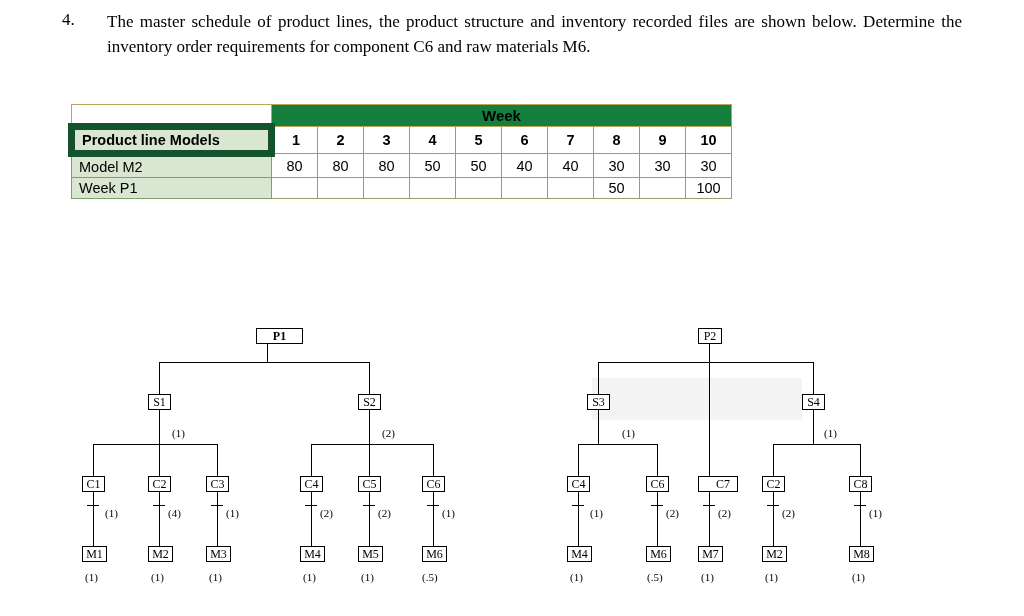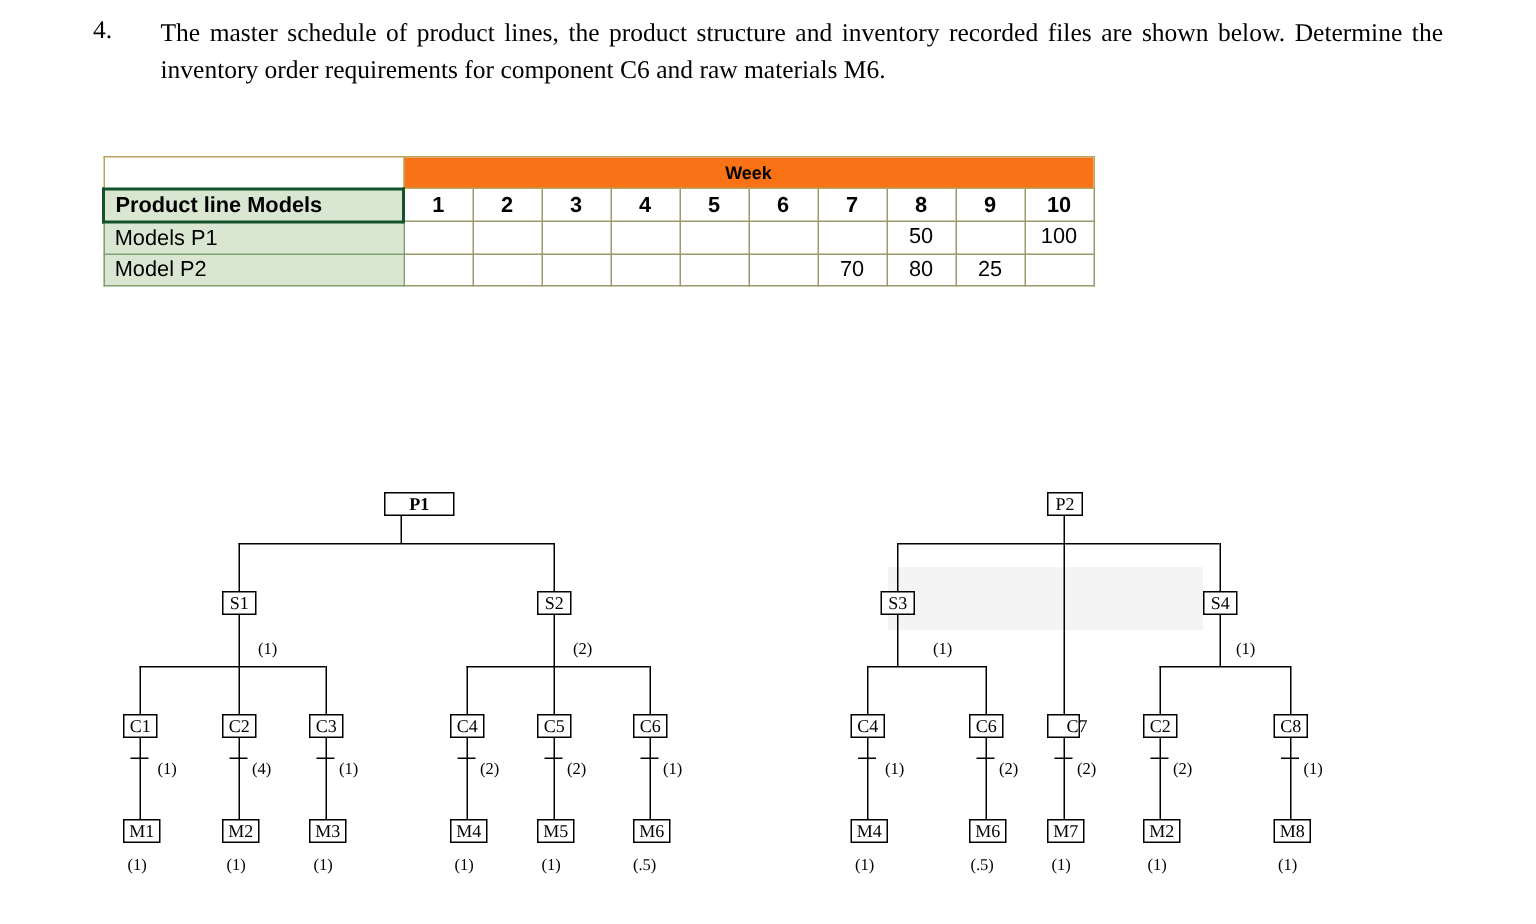--- a/index.html
+++ b/index.html
@@ -35,36 +35,36 @@
     font-size:14.5px;
   }
   .sched td, .sched th{
     border:1px solid #9a9a6a;
     padding:2px 4px;
     text-align:center;
     height:21px;
     box-sizing:border-box;
   }
   .sched .wk-head{
-    background:#f97316;
+    background:#15803d;
     font-weight:bold;
-    font-size:12px;
+    font-size:15px;
     border:1px solid #b8a45c;
   }
   .sched .corner{
     background:#ffffff;
     border:1px solid #b8a45c;
   }
   .sched .modelhead{
     background:#d9e7d2;
     font-weight:bold;
     text-align:left;
     padding-left:7px;
     width:200px;
-    border:2px solid #14532d;
+    border:7px solid #14532d;
   }
   .sched .numhead{
     background:#ffffff;
     font-weight:bold;
     width:46px;
     border:1px solid #9a9a6a;
   }
   .sched .lbl{
     background:#d9e7d2;
     text-align:left;
@@ -136,44 +136,44 @@
     <td class="numhead">3</td>
     <td class="numhead">4</td>
     <td class="numhead">5</td>
     <td class="numhead">6</td>
     <td class="numhead">7</td>
     <td class="numhead">8</td>
     <td class="numhead">9</td>
     <td class="numhead">10</td>
   </tr>
   <tr>
-    <td class="lbl">Models P1</td>
-    <td class="val"></td>
-    <td class="val"></td>
-    <td class="val"></td>
-    <td class="val"></td>
-    <td class="val"></td>
-    <td class="val"></td>
-    <td class="val"></td>
+    <td class="lbl">Model M2</td>
+    <td class="val">80</td>
+    <td class="val">80</td>
+    <td class="val">80</td>
     <td class="val">50</td>
-    <td class="val"></td>
-    <td class="val">100</td>
+    <td class="val">50</td>
+    <td class="val">40</td>
+    <td class="val">40</td>
+    <td class="val">30</td>
+    <td class="val">30</td>
+    <td class="val">30</td>
   </tr>
   <tr>
-    <td class="lbl">Model P2</td>
-    <td class="val"></td>
-    <td class="val"></td>
-    <td class="val"></td>
-    <td class="val"></td>
-    <td class="val"></td>
-    <td class="val"></td>
-    <td class="val">70</td>
-    <td class="val">80</td>
-    <td class="val">25</td>
-    <td class="val"></td>
+    <td class="lbl">Week P1</td>
+    <td class="val"></td>
+    <td class="val"></td>
+    <td class="val"></td>
+    <td class="val"></td>
+    <td class="val"></td>
+    <td class="val"></td>
+    <td class="val"></td>
+    <td class="val">50</td>
+    <td class="val"></td>
+    <td class="val">100</td>
   </tr>
 </tbody>
   </table>
 
 <div class="bom" style="left:0;top:0;width:512px;height:616px;">
 
   <div class="node" style="left:256px;top:328px;width:47px;font-weight:bold;">P1</div>
   <div class="vline" style="left:267px;top:344px;height:18px;"></div>
   <div class="hline" style="left:159px;top:362px;width:211px;"></div>
   <div class="vline" style="left:159px;top:362px;height:32px;"></div>
@@ -260,21 +260,21 @@
   <div class="vline" style="left:578px;top:444px;height:32px;"></div>
   <div class="vline" style="left:657px;top:444px;height:32px;"></div>
 
   <div class="vline" style="left:813px;top:410px;height:34px;"></div>
   <div class="hline" style="left:773px;top:444px;width:87px;"></div>
   <div class="vline" style="left:773px;top:444px;height:32px;"></div>
   <div class="vline" style="left:860px;top:444px;height:32px;"></div>
 
   <div class="node" style="left:567px;top:476px;width:23px;">C4</div>
   <div class="node" style="left:646px;top:476px;width:23px;">C6</div>
-  <div class="node" style="left:698px;top:476px;width:22px;padding-left:12px;">C7</div>
+  <div class="node" style="left:698px;top:476px;width:40px;padding-left:12px;">C7</div>
   <div class="node" style="left:762px;top:476px;width:23px;">C2</div>
   <div class="node" style="left:849px;top:476px;width:23px;">C8</div>
 
   <div class="vline" style="left:578px;top:492px;height:54px;"></div>
   <div class="vline" style="left:657px;top:492px;height:54px;"></div>
   <div class="vline" style="left:709px;top:492px;height:54px;"></div>
   <div class="vline" style="left:773px;top:492px;height:54px;"></div>
   <div class="vline" style="left:860px;top:492px;height:54px;"></div>
 
   <div class="hline" style="left:572px;top:505px;width:12px;"></div>

